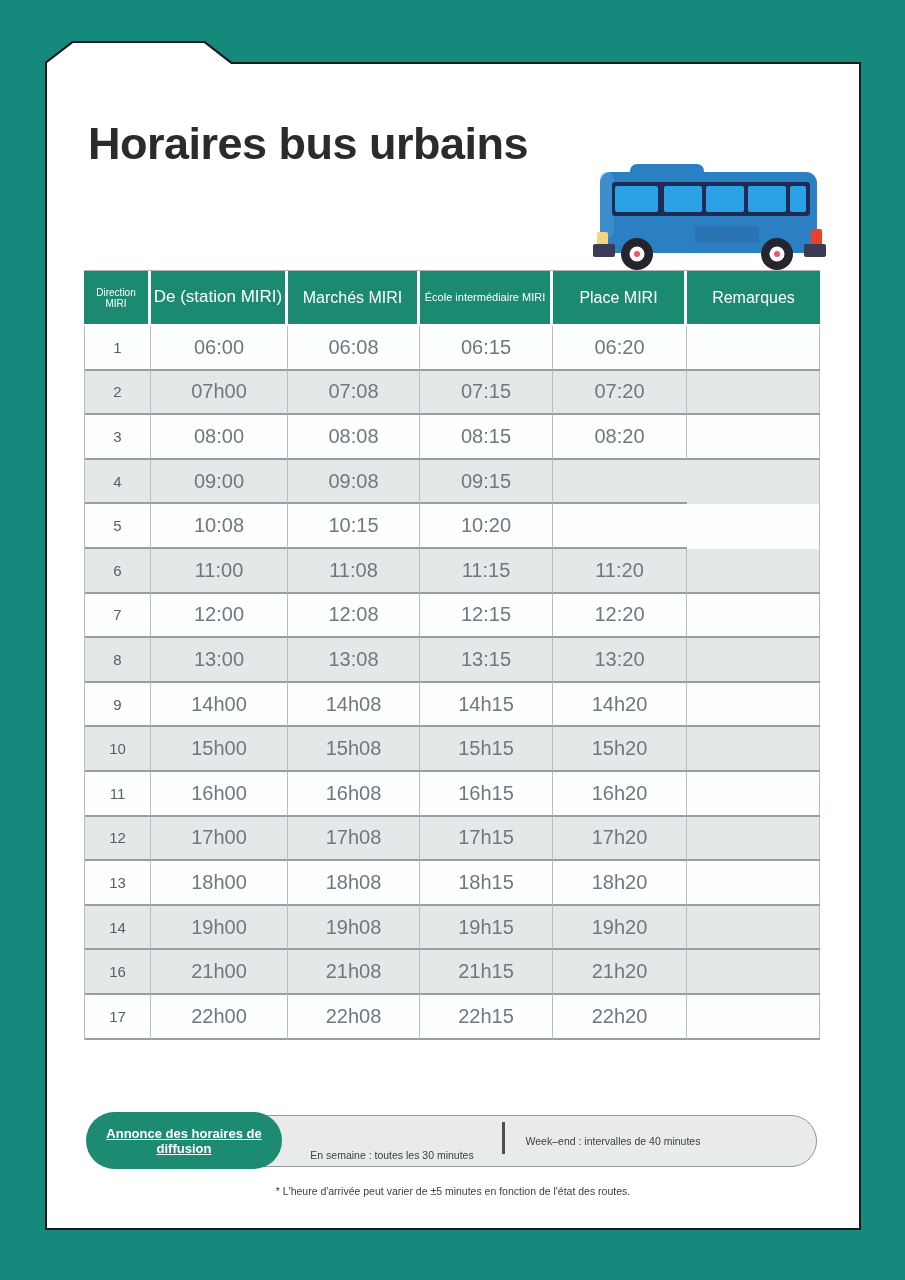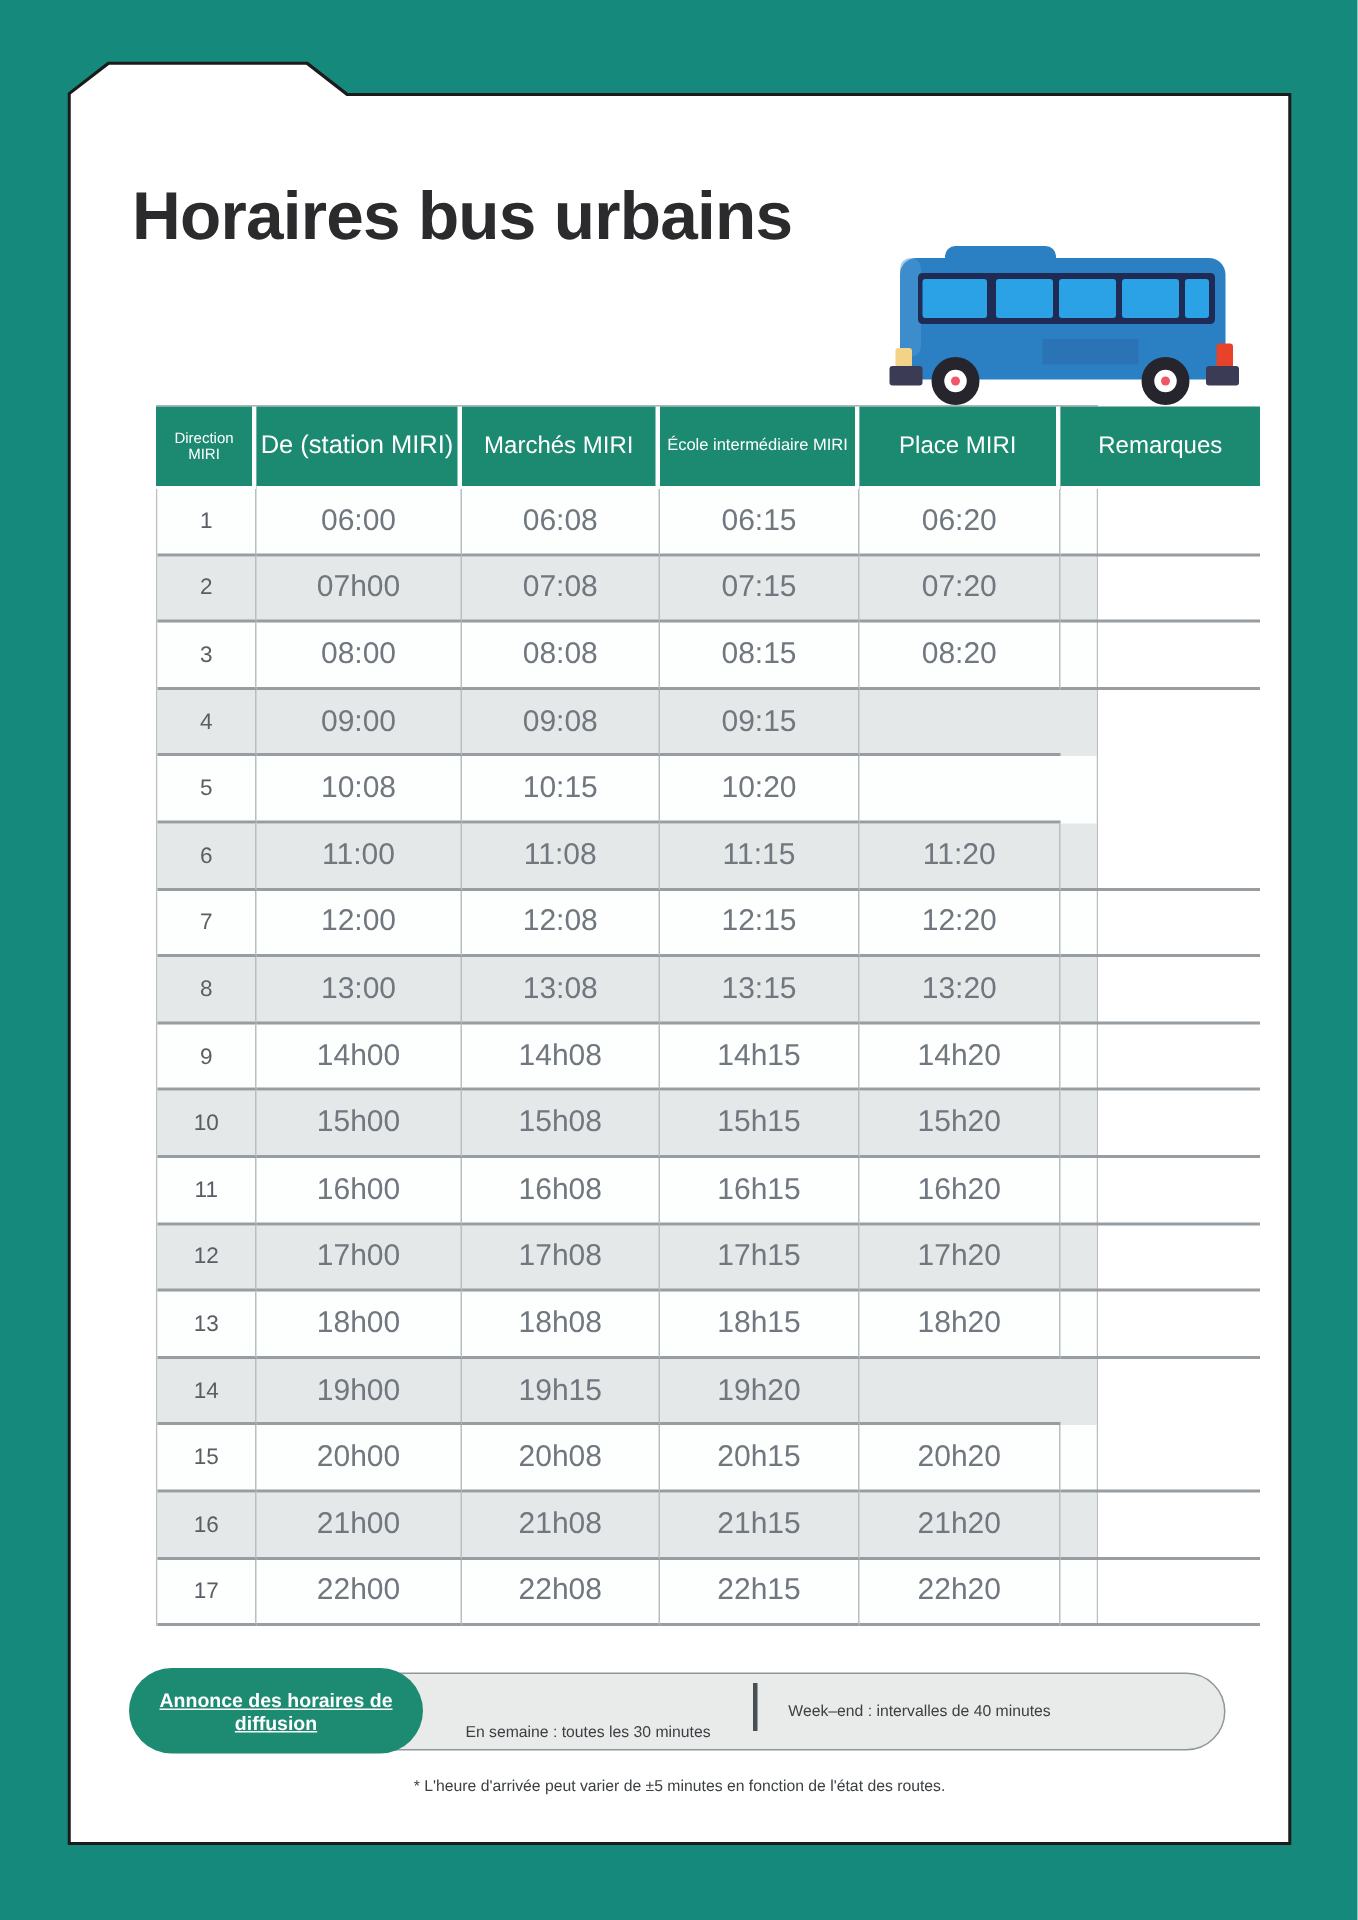--- a/index.html
+++ b/index.html
@@ -19,21 +19,21 @@
   }
   
   .page-title{
     position:absolute;left:88px;top:118px;
     font-size:45px;font-weight:bold;letter-spacing:-0.5px;
     color:var(--title-text,#2B2B2D);
   }
   
   .bus{position:absolute;left:592px;top:158px;width:235px;height:113px;}
   
-  .schedule-table{position:absolute;left:84px;top:270px;width:628px;margin-left:20px;}
+  .schedule-table{position:absolute;left:84px;top:270px;width:736px;}
   .t-header{
     display:grid;grid-template-columns:67px 137px 132px 133px 134px 133px;
     border-top:1px solid #B0B5B7;
   }
   .h-cell{
     height:55px;background:var(--table-header,#1C8A71);color:#FFFFFF;
     display:flex;align-items:center;justify-content:center;text-align:center;
     box-sizing:border-box;border-right:3px solid #FDFEFE;border-bottom:2px solid #FDFEFE;
     line-height:1.1;padding:0 2px;
   }
@@ -238,33 +238,26 @@
     <div class="cell time">18h00</div>
     <div class="cell time">18h08</div>
     <div class="cell time">18h15</div>
     <div class="cell time">18h20</div>
     <div class="cell remark"></div>
   </div>
 
   <div class="t-row alt">
     <div class="cell num">14</div>
     <div class="cell time">19h00</div>
+    <div class="cell time">19h08</div>
     <div class="cell time">19h15</div>
     <div class="cell time">19h20</div>
     <div class="cell remark"></div>
   </div>
 
-  <div class="t-row">
-    <div class="cell num">15</div>
-    <div class="cell time">20h00</div>
-    <div class="cell time">20h08</div>
-    <div class="cell time">20h15</div>
-    <div class="cell time">20h20</div>
-    <div class="cell remark"></div>
-  </div>
 
   <div class="t-row alt">
     <div class="cell num">16</div>
     <div class="cell time">21h00</div>
     <div class="cell time">21h08</div>
     <div class="cell time">21h15</div>
     <div class="cell time">21h20</div>
     <div class="cell remark"></div>
   </div>
 

